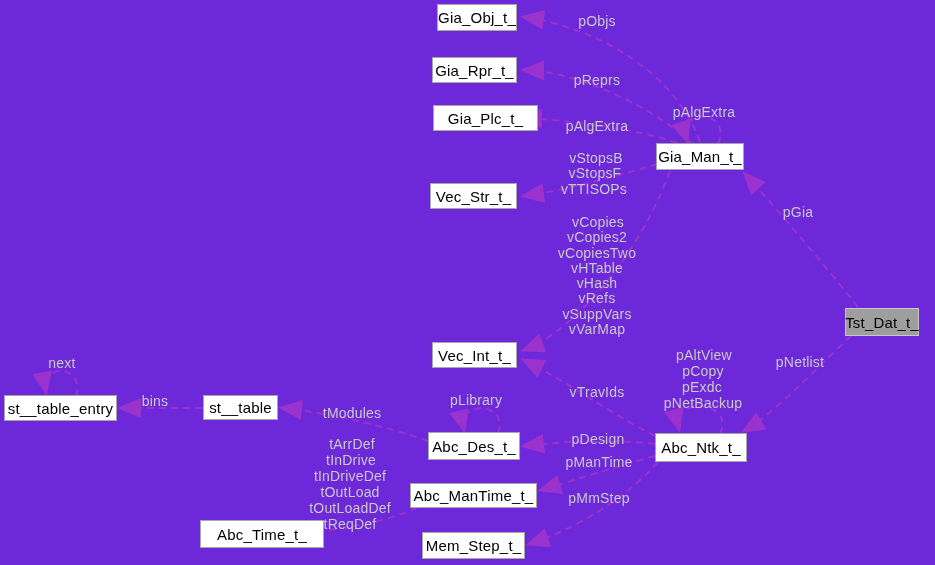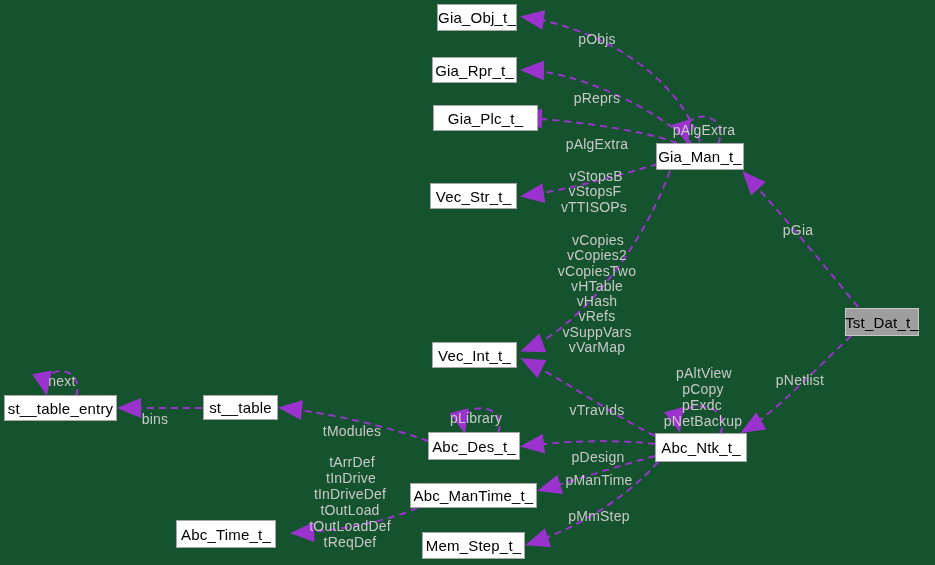--- a/index.html
+++ b/index.html
@@ -1,29 +1,29 @@
 <!DOCTYPE html>
 <html><head>
 <meta charset="utf-8">
 <style>
   html,body{margin:0;padding:0;background:#000;}
   #canvas{
-    position:relative;width:935px;height:565px;background:#14532d;overflow:hidden;
+    position:relative;width:935px;height:565px;background:#6d28d9;overflow:hidden;
     font-family:"Liberation Sans","DejaVu Sans",sans-serif;
   }
   #edges{position:absolute;left:0;top:0;width:935px;height:565px;}
   .node{
     position:absolute;display:flex;align-items:center;justify-content:center;
     background:#ffffff;border:1.5px solid #a6a6a6;box-sizing:border-box;
     color:#000;font-size:15px;letter-spacing:.2px;white-space:nowrap;cursor:pointer;
   }
   .node-main{background:#9e9e9e;border-color:#c8c8c8;}
   .elabel{
     position:absolute;transform:translate(-50%,-50%);
-    color:#c9c9c9;font-size:14px;white-space:nowrap;letter-spacing:.2px;margin-top:18px;
+    color:#c9c9c9;font-size:14px;white-space:nowrap;letter-spacing:.2px;
   }
 </style>
 </head>
 <body>
 
 <div id="canvas">
 
   <svg id="edges" xmlns="http://www.w3.org/2000/svg" width="935" height="565" viewBox="0 0 935 565">
     <defs>
       <marker id="arr" viewBox="0 0 12 10" refX="10" refY="5" markerWidth="13" markerHeight="10" orient="auto">
@@ -57,21 +57,21 @@
   <div class="node" style="left:433px;top:105px;width:105px;height:26px">Gia_Plc_t_</div>
   <div class="node" style="left:430px;top:183px;width:87px;height:26px">Vec_Str_t_</div>
   <div class="node" style="left:656px;top:143px;width:88px;height:27px">Gia_Man_t_</div>
   <div class="node node-main" style="left:845px;top:308px;width:74px;height:28px">Tst_Dat_t_</div>
   <div class="node" style="left:432px;top:342px;width:85px;height:26px">Vec_Int_t_</div>
   <div class="node" style="left:4px;top:395px;width:113px;height:26px">st__table_entry</div>
   <div class="node" style="left:203px;top:395px;width:75px;height:25px">st__table</div>
   <div class="node" style="left:428px;top:432px;width:92px;height:28px">Abc_Des_t_</div>
   <div class="node" style="left:410px;top:483px;width:127px;height:25px">Abc_ManTime_t_</div>
   <div class="node" style="left:655px;top:433px;width:92px;height:29px">Abc_Ntk_t_</div>
-  <div class="node" style="left:176px;top:520px;width:100px;height:28px">Abc_Time_t_</div>
+  <div class="node" style="left:200px;top:520px;width:124px;height:28px">Abc_Time_t_</div>
   <div class="node" style="left:422px;top:532px;width:103px;height:27px">Mem_Step_t_</div>
 
   <div class="elabel" style="left:597px;top:21px">pObjs</div>
   <div class="elabel" style="left:597px;top:80px">pReprs</div>
   <div class="elabel" style="left:597px;top:126px">pAlgExtra</div>
   <div class="elabel" style="left:704px;top:112px">pAlgExtra</div>
   <div class="elabel" style="left:596px;top:158px">vStopsB</div>
   <div class="elabel" style="left:595px;top:173px">vStopsF</div>
   <div class="elabel" style="left:594px;top:189px">vTTISOPs</div>
   <div class="elabel" style="left:598px;top:222px">vCopies</div>

